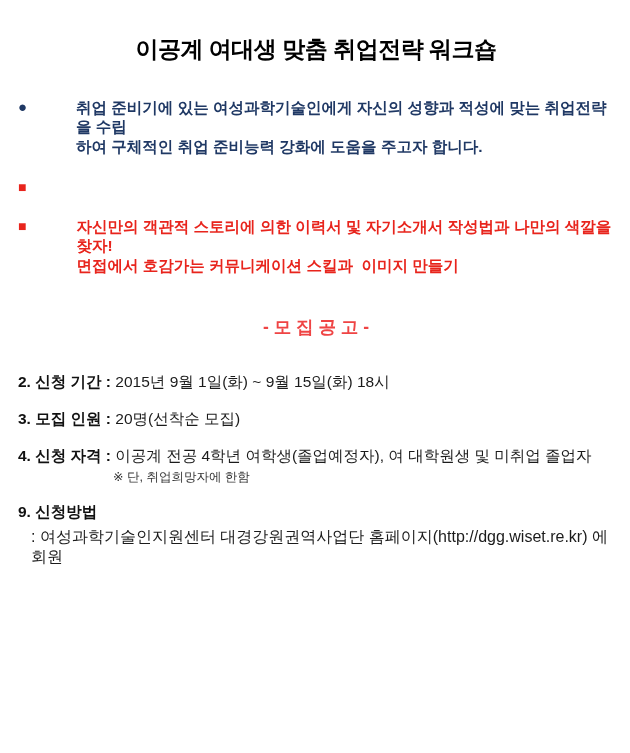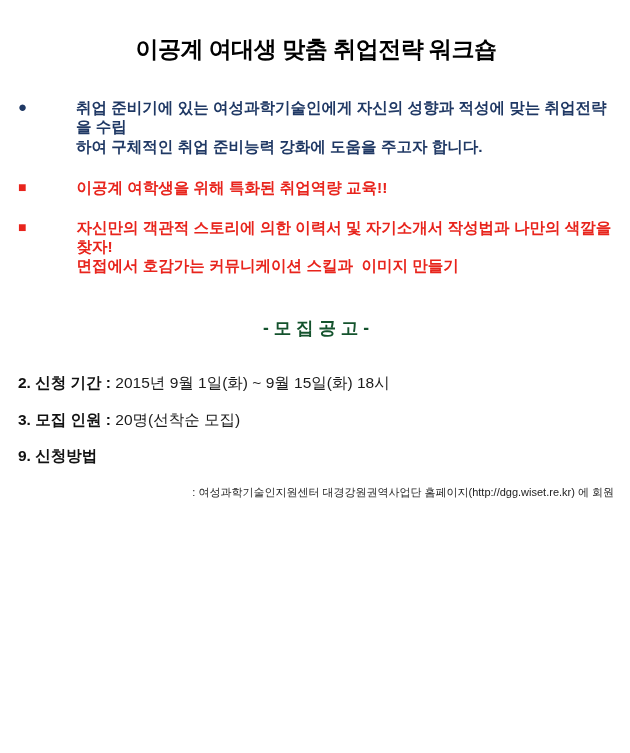--- a/index.html
+++ b/index.html
@@ -60,21 +60,21 @@
     margin-right: 8px;
     flex: 0 0 auto;
   }
   .highlight-block.second {
     margin-top: 20px;
   }
   .notice-heading {
     text-align: center;
     font-size: 17.5px;
     font-weight: bold;
-    color: #14532d;
+    color: #ef4444;
     margin: 40px 0 34px 0;
     white-space: pre;
   }
   .item-row {
     font-size: 15.5px;
     line-height: 1.22;
     margin: 0 0 18px 0;
   }
   .item-head {
     font-weight: bold;
@@ -87,42 +87,40 @@
   .item-value.bold {
     font-weight: bold;
   }
   .item-note {
     font-size: 12.5px;
     color: #333333;
     margin: 4px 0 0 95px;
     line-height: 1.2;
   }
   .apply-line1 {
-    margin: 20px 0 0 13px;
-    font-size: 11px;
+    margin: 5px 0 0 13px;
+    font-size: 16px;
     line-height: 1.25;
-    text-align: right;
   }
 </style>
 </head>
 <body>
 
 <div class="doc">
 
   <h1 class="doc-title">이공계 여대생 맞춤 취업전략 워크숍</h1>
 
   <div class="intro-block">
     <span class="bullet">●</span>
     <span class="pre-wrap">취업 준비기에 있는 여성과학기술인에게 자신의 성향과 적성에 맞는 취업전략을 수립
 하여 구체적인 취업 준비능력 강화에 도움을 주고자 합니다.</span>
   </div>
 
   <div class="highlight-block">
     <span class="bullet">■</span>
-    <span class="pre-wrap">이공계 여학생을 위해 특화된 취업역량 교육!!</span>
   </div>
 
   <div class="highlight-block second">
     <span class="bullet">■</span>
     <span class="pre-wrap">자신만의 객관적 스토리에 의한 이력서 및 자기소개서 작성법과 나만의 색깔을 찾자!
 면접에서 호감가는 커뮤니케이션 스킬과  이미지 만들기</span>
   </div>
 
   <div class="notice-heading">- 모 집 공 고 -</div>
 
@@ -132,20 +130,26 @@
     <span class="item-head">신청 기간 :</span>
     <span class="item-value">2015년 9월 1일(화) ~ 9월 15일(화) 18시</span>
   </div>
 
   <div class="item-row">
     <span class="item-head">3.</span>
     <span class="item-head">모집 인원 :</span>
     <span class="item-value">20명(선착순 모집)</span>
   </div>
 
+  <div class="item-row">
+    <span class="item-head">4.</span>
+    <span class="item-head">신청 자격 :</span>
+    <span class="item-value">이공계 전공 4학년 여학생(졸업예정자), 여 대학원생 및 미취업 졸업자</span>
+    <div class="item-note">※ 단, 취업희망자에 한함</div>
+  </div>
 
 
 
 
 
   <div class="item-row">
     <span class="item-head">9.</span>
     <span class="item-head">신청방법</span>
     <div class="apply-line1">: 여성과학기술인지원센터 대경강원권역사업단 홈페이지(http://dgg.wiset.re.kr) 에 회원</div>
     

